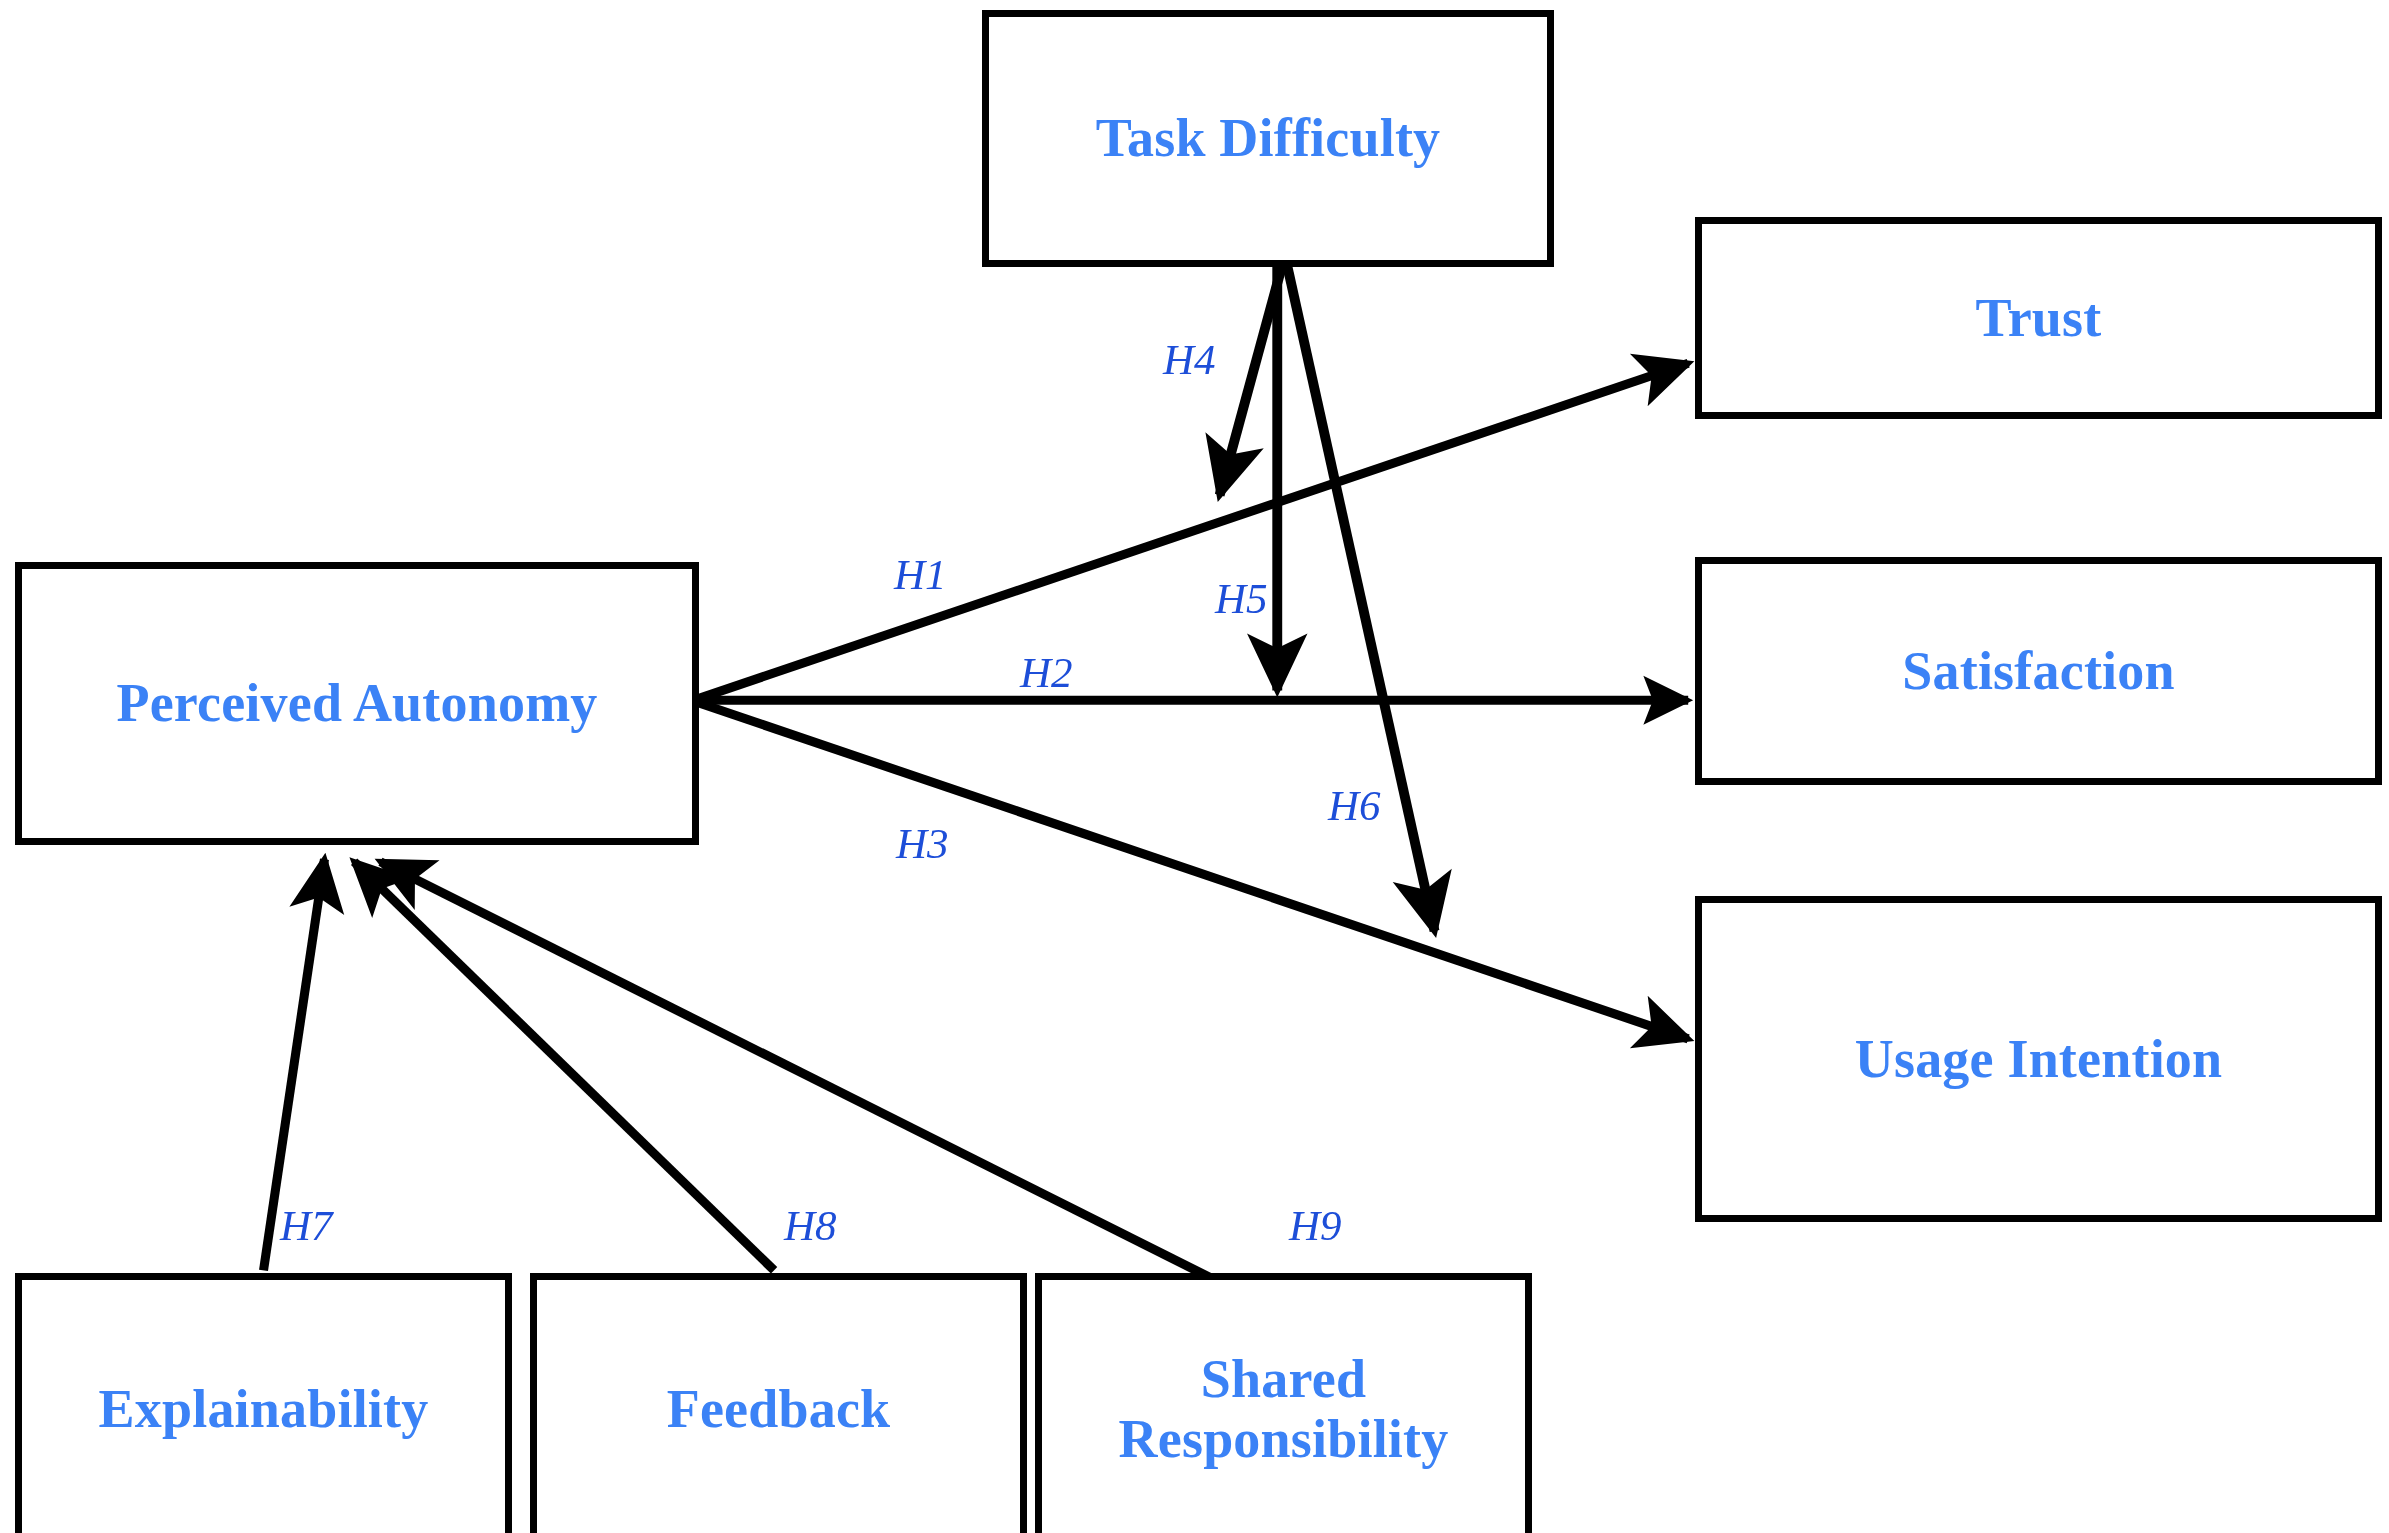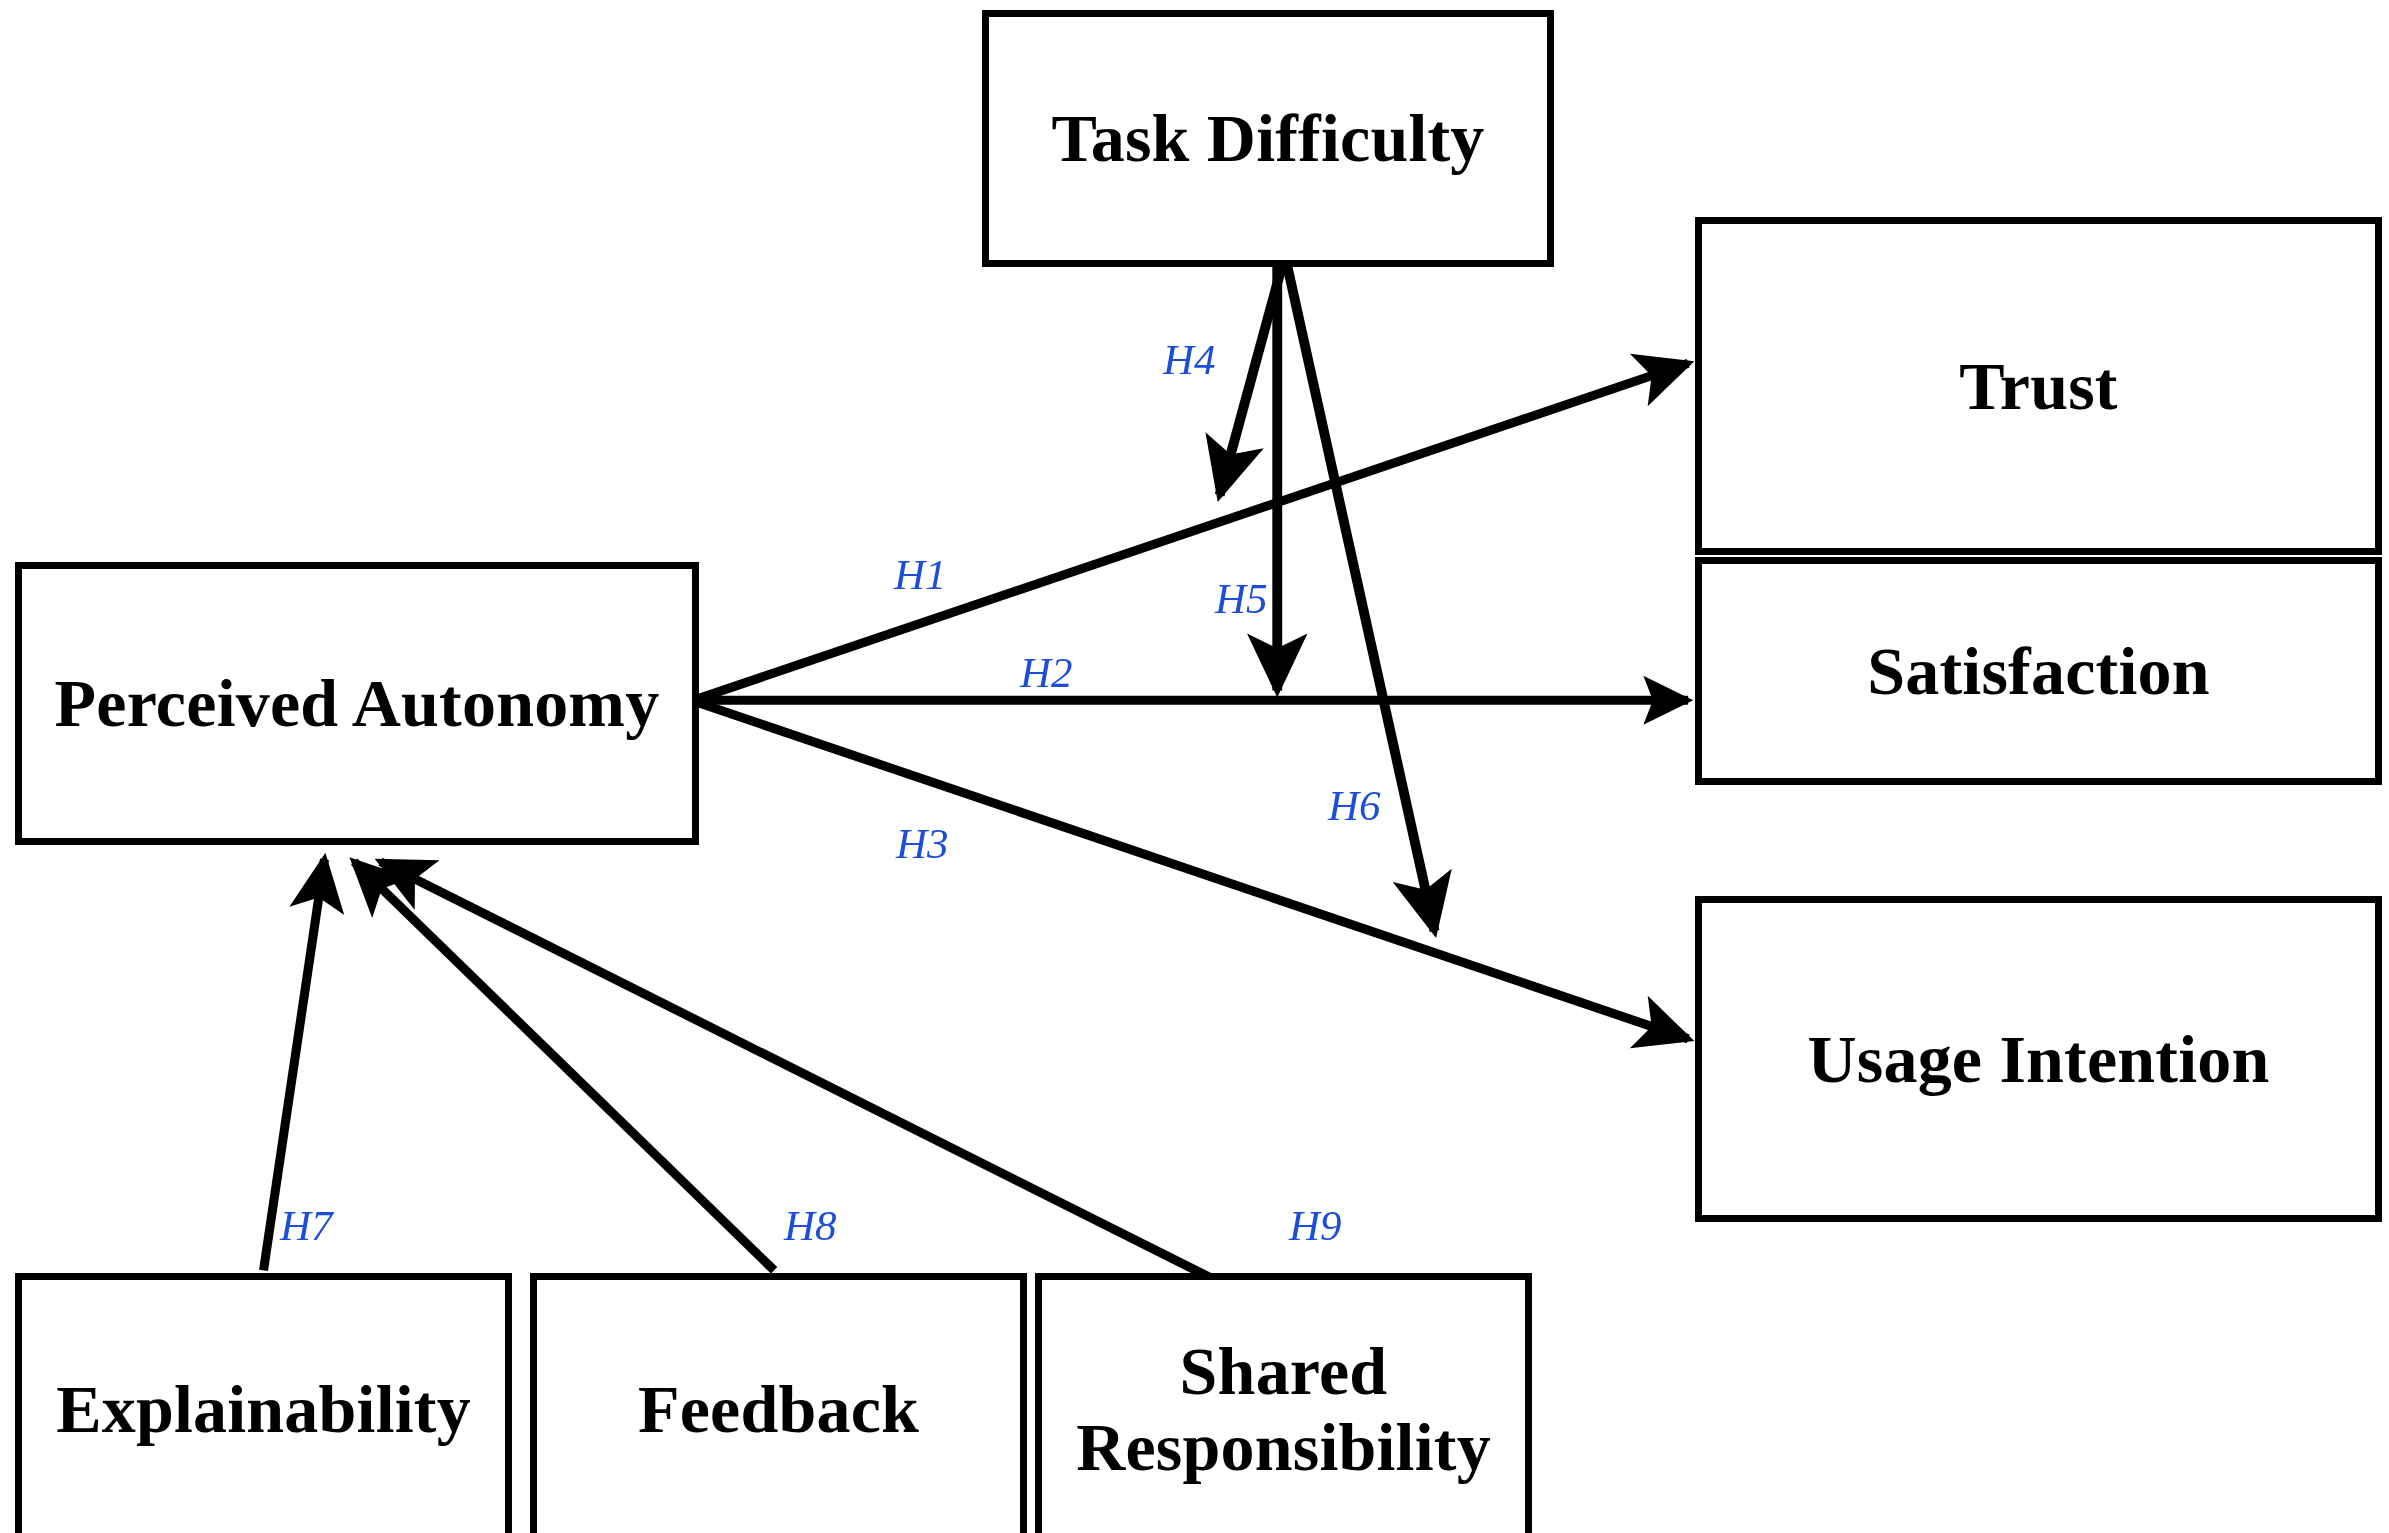--- a/index.html
+++ b/index.html
@@ -33,23 +33,23 @@
     border: 7.4px solid #000000;
     display: flex;
     align-items: center;
     justify-content: center;
     text-align: center;
     z-index: 5;
   }
   .node-label {
     font-family: "Liberation Serif", "DejaVu Serif", serif;
     font-weight: bold;
-    font-size: 68px;
+    font-size: 54px;
     line-height: 1.12;
-    color: #000000;
+    color: #3b82f6;
     letter-spacing: 0.2px;
     padding: 0 11.5px;
     white-space: pre-line;
   }
   .hyp-label {
     position: absolute;
     font-family: "Liberation Serif", "DejaVu Serif", serif;
     font-style: italic;
     font-weight: normal;
     font-size: 43px;
@@ -92,21 +92,21 @@
       <line x1="940" y1="1542" x2="430" y2="1046" stroke-width="11" marker-end="url(#ah)"></line>
 
       <line x1="1548" y1="1590" x2="462" y2="1046" stroke-width="11" marker-end="url(#ah)"></line>
     </g>
   </svg>
 
   <div class="node-box" style="left:982px; top:10px; width:572px; height:257px;">
     <span class="node-label">Task Difficulty</span>
   </div>
 
-  <div class="node-box" style="left:1695px; top:217px; width:687px; height:338px;">
+  <div class="node-box" style="left:1695px; top:217px; width:687px; height:202px;">
     <span class="node-label">Trust</span>
   </div>
 
   <div class="node-box" style="left:15px; top:562px; width:684px; height:283px;">
     <span class="node-label">Perceived Autonomy</span>
   </div>
 
   <div class="node-box" style="left:1695px; top:557px; width:687px; height:228px;">
     <span class="node-label">Satisfaction</span>
   </div>

